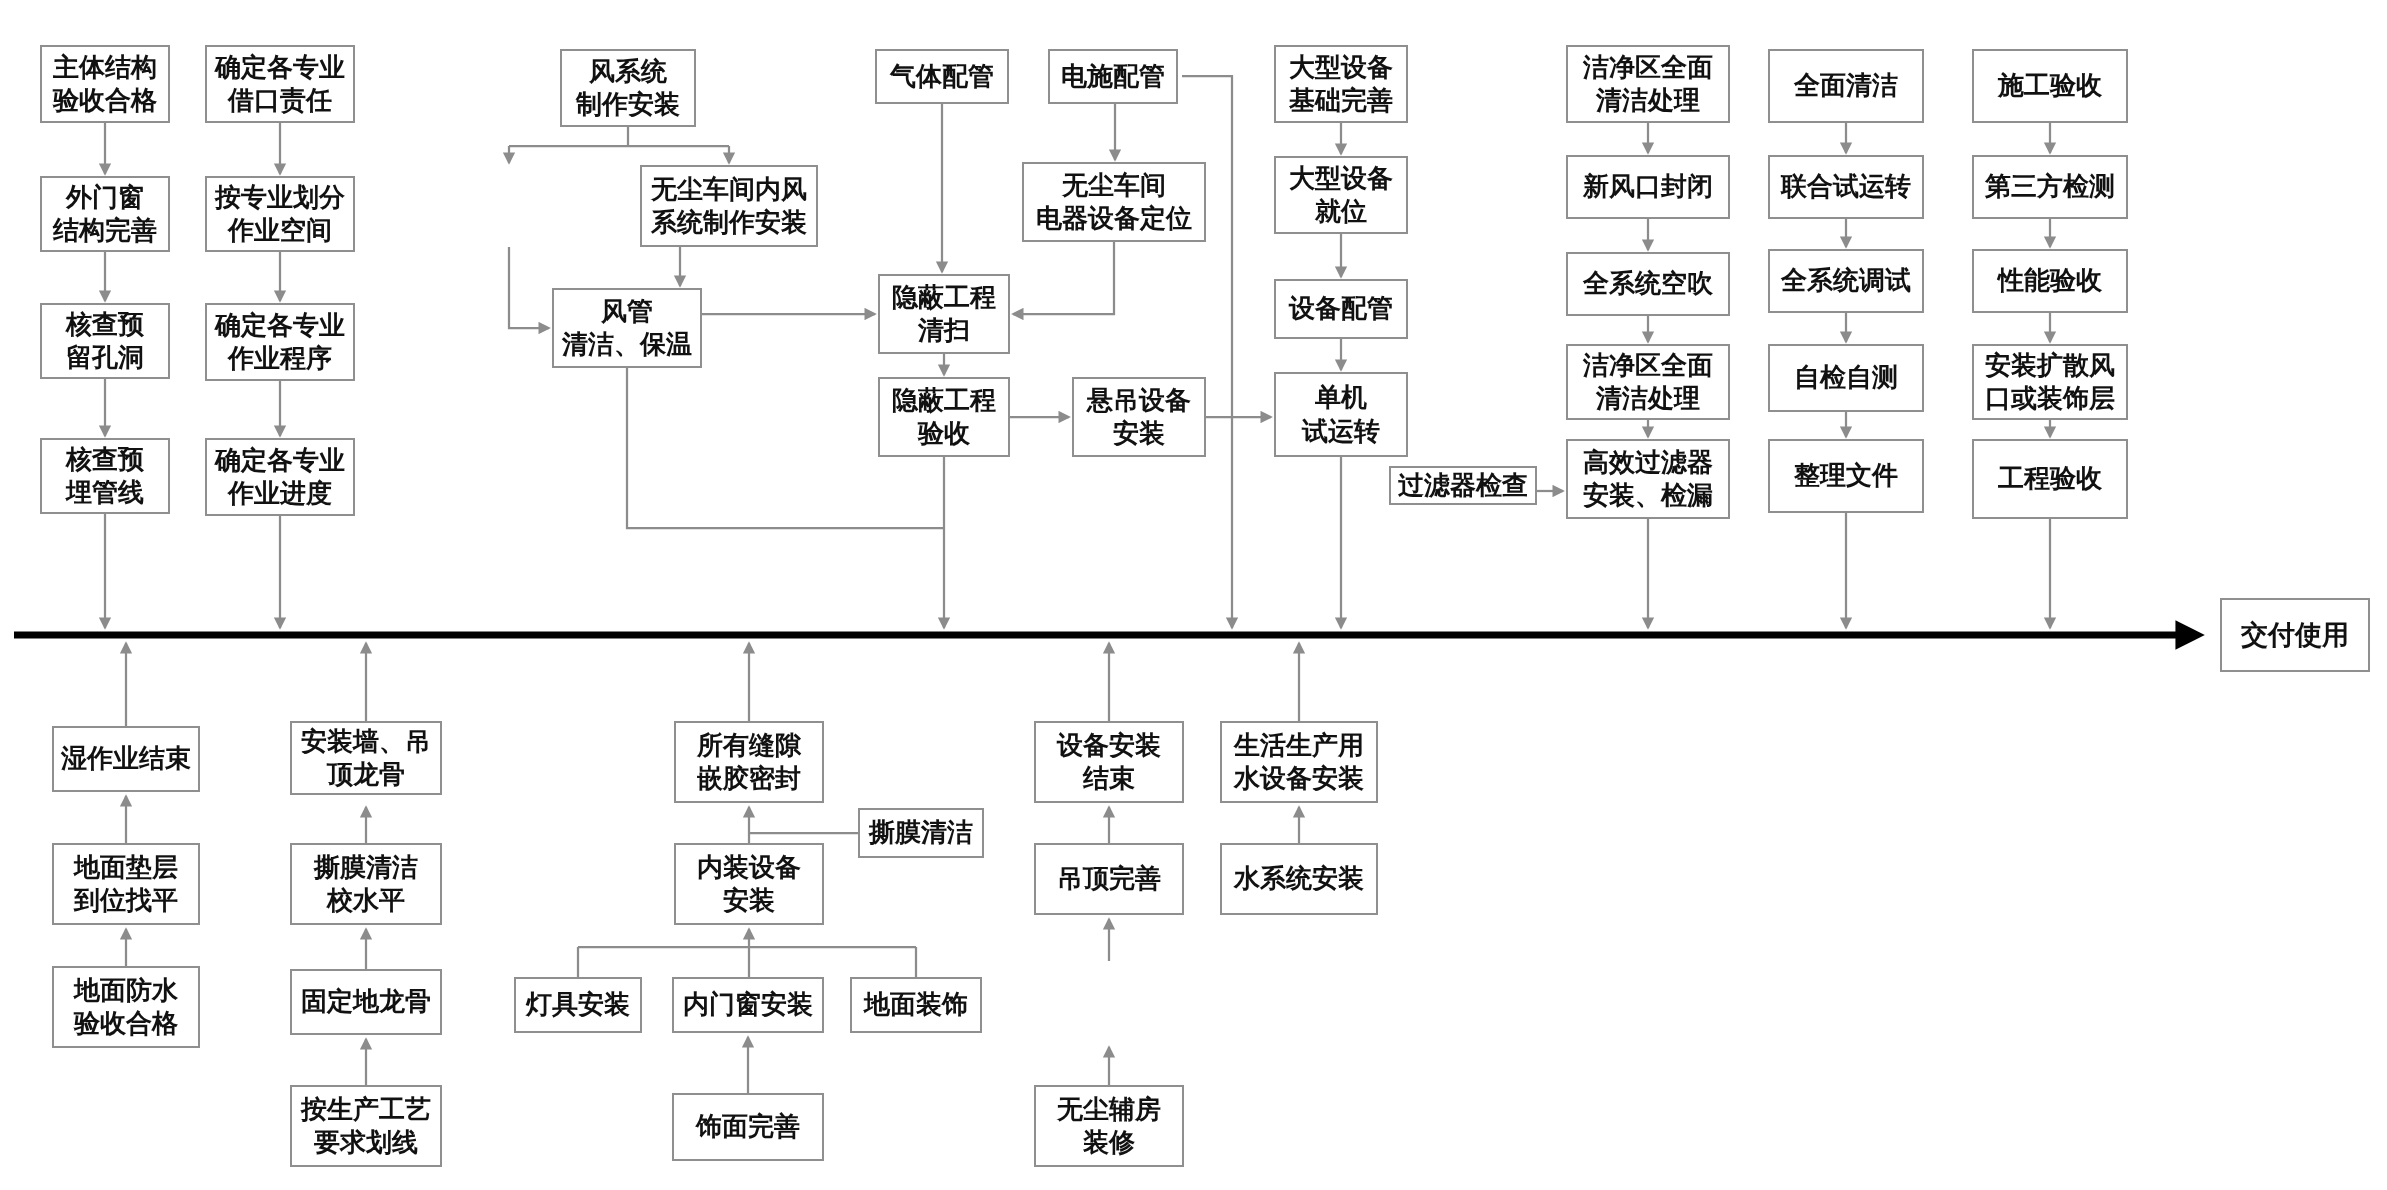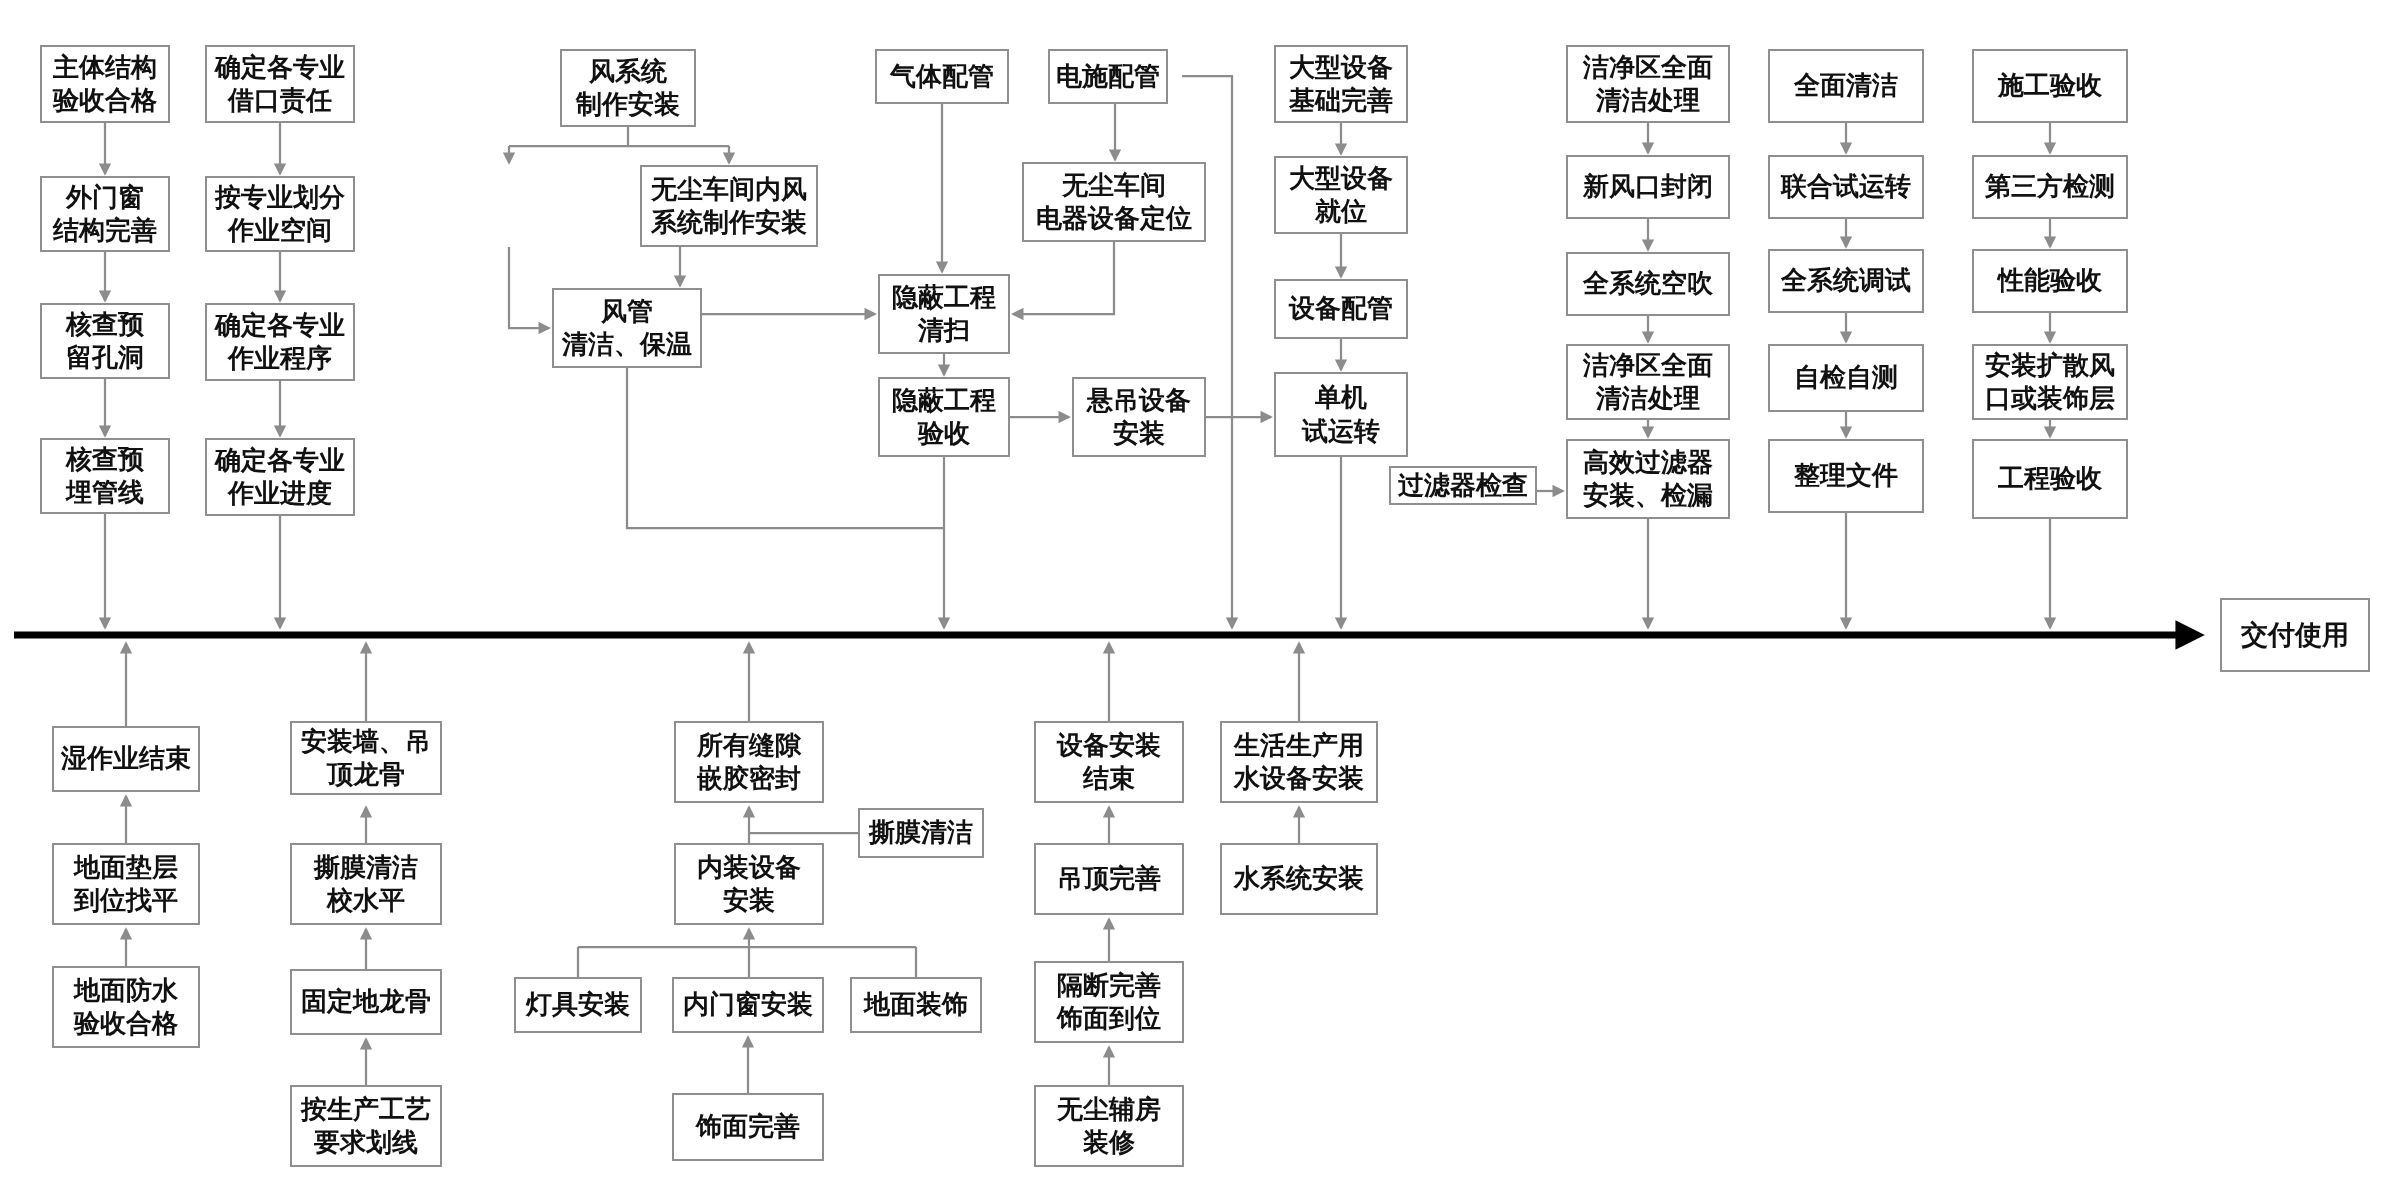--- a/index.html
+++ b/index.html
@@ -149,21 +149,21 @@
 作业进度</div>
 
   <div class="node" style="left:560px;top:49px;width:136px;height:78px">风系统
 制作安装</div>
   <div class="node" style="left:640px;top:165px;width:178px;height:82px">无尘车间内风
 系统制作安装</div>
   <div class="node" style="left:552px;top:288px;width:150px;height:80px">风管
 清洁、保温</div>
 
   <div class="node" style="left:875px;top:49px;width:134px;height:55px">气体配管</div>
-  <div class="node" style="left:1048px;top:49px;width:120px;height:55px">电施配管</div>
+  <div class="node" style="left:1048px;top:49px;width:130px;height:55px">电施配管</div>
   <div class="node" style="left:1022px;top:162px;width:184px;height:80px">无尘车间
 电器设备定位</div>
   <div class="node" style="left:878px;top:274px;width:132px;height:80px">隐蔽工程
 清扫</div>
   <div class="node" style="left:878px;top:377px;width:132px;height:80px">隐蔽工程
 验收</div>
   <div class="node" style="left:1072px;top:377px;width:134px;height:80px">悬吊设备
 安装</div>
 
   <div class="node" style="left:1274px;top:45px;width:134px;height:78px">大型设备
@@ -220,22 +220,20 @@
 安装</div>
   <div class="node" style="left:858px;top:808px;width:126px;height:50px">撕膜清洁</div>
   <div class="node" style="left:514px;top:977px;width:128px;height:56px">灯具安装</div>
   <div class="node" style="left:672px;top:977px;width:152px;height:56px">内门窗安装</div>
   <div class="node" style="left:850px;top:977px;width:132px;height:56px">地面装饰</div>
   <div class="node" style="left:672px;top:1093px;width:152px;height:68px">饰面完善</div>
 
   <div class="node" style="left:1034px;top:721px;width:150px;height:82px">设备安装
 结束</div>
   <div class="node" style="left:1034px;top:843px;width:150px;height:72px">吊顶完善</div>
-  <div class="node" style="left:1034px;top:961px;width:150px;height:82px">隔断完善
-饰面到位</div>
   <div class="node" style="left:1034px;top:1085px;width:150px;height:82px">无尘辅房
 装修</div>
 
   <div class="node" style="left:1220px;top:721px;width:158px;height:82px">生活生产用
 水设备安装</div>
   <div class="node" style="left:1220px;top:843px;width:158px;height:72px">水系统安装</div>
 
 </div>
 
 </body></html>

